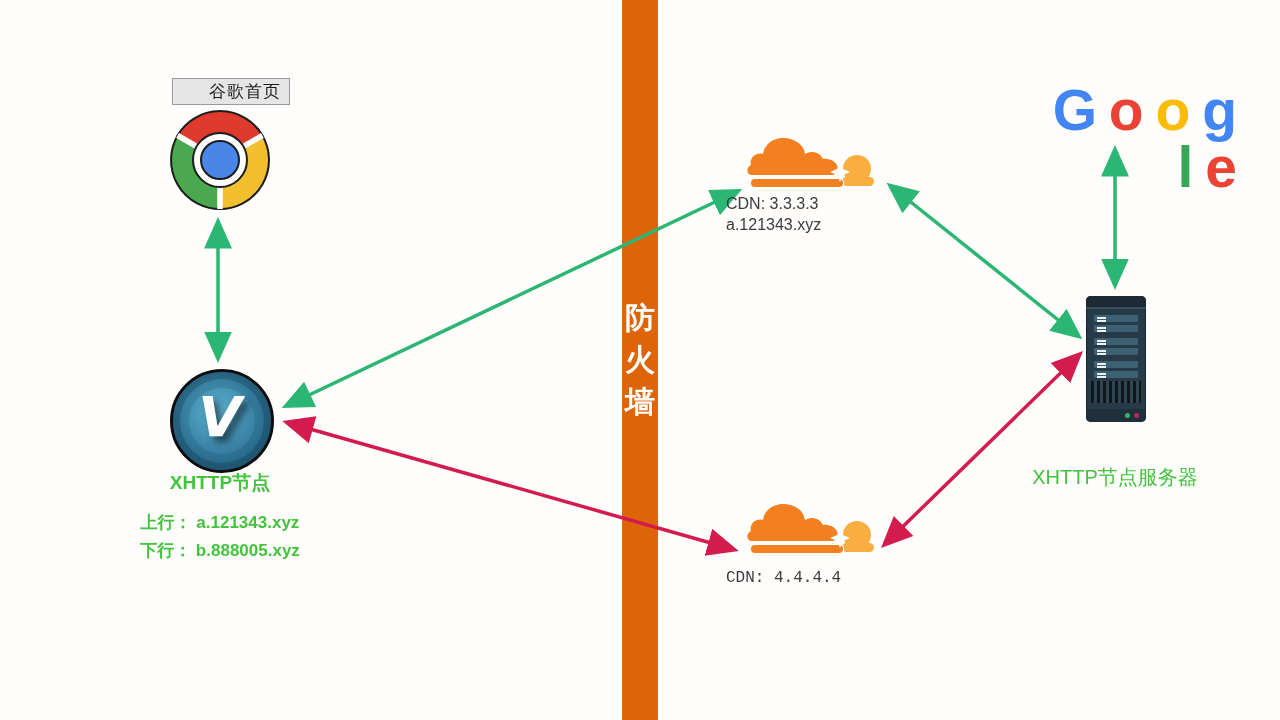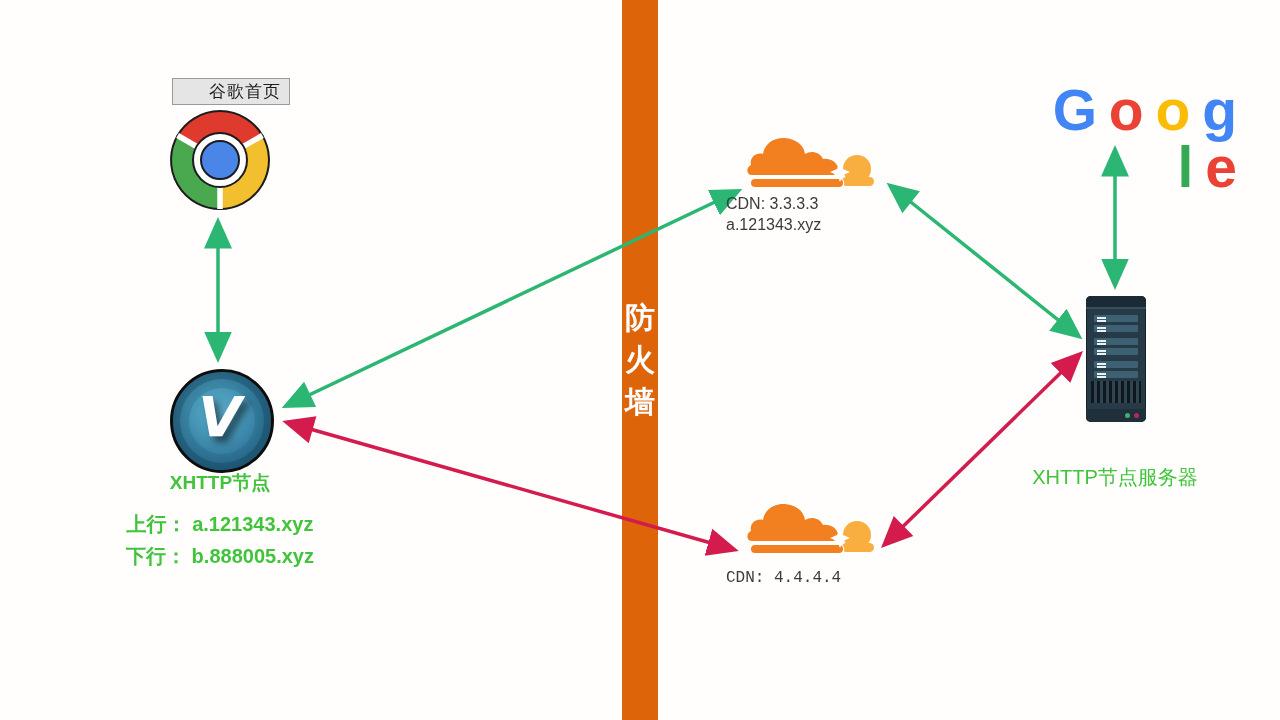--- a/index.html
+++ b/index.html
@@ -39,21 +39,21 @@
   .v2ray .vglyph{
     font-family:"DejaVu Sans","Liberation Sans",sans-serif;
     font-style:italic;font-weight:900;font-size:56px;color:#ffffff;line-height:1;
     text-shadow:5px 6px 7px rgba(0,0,0,.5);
     transform:translate(-2px,-4px);
   }
   .client-text{
     left:110px;top:470px;width:220px;text-align:center;color:#41c43b;font-weight:bold;
   }
   .client-text .ct-title{font-size:19px;margin-bottom:15px;}
-  .client-text .ct-line{font-size:20px;margin-bottom:5px;}
+  .client-text .ct-line{font-size:17px;margin-bottom:5px;}
   
   .cloud{width:135px;height:58px;}
   .cloud-top{left:746px;top:134px;}
   .cloud-bottom{left:746px;top:500px;}
   .cdn-text{
     width:180px;text-align:left;color:#3b3b3b;font-size:16px;line-height:1.3;font-weight:500;
   }
   .cdn-text-top{left:726px;top:194px;}
   .cdn-text-bottom{left:726px;top:568px;font-family:Liberation Mono, monospace;}
   

